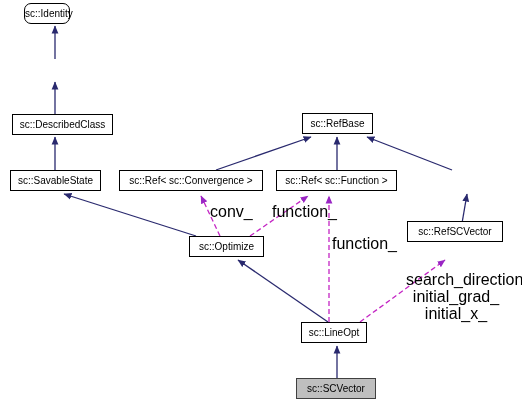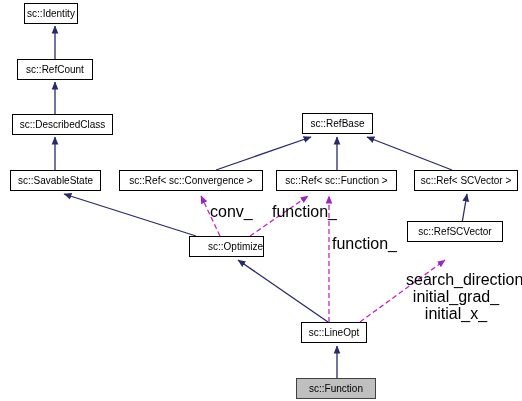--- a/index.html
+++ b/index.html
@@ -80,43 +80,41 @@
     </g>
 
     <g stroke="#c425c4" stroke-width="1.3" fill="none" stroke-dasharray="5,3" marker-end="url(#arrowUse)">
       <line x1="220" y1="236" x2="201" y2="196"></line>
       <line x1="250" y1="236" x2="308" y2="196"></line>
       <line x1="329" y1="322" x2="329" y2="196"></line>
       <line x1="360" y1="322" x2="445" y2="260"></line>
     </g>
   </svg>
 
-  <div class="node" style="left:24px; top:3px; width:54px;">sc::Identity</div>
+  <div class="node" style="left:24px; top:3px; width:46px;border-radius:7px;">sc::Identity</div>
 
-  <div class="node" style="left:17px; top:59px; width:76px;">sc::RefCount</div>
 
   <div class="node" style="left:12px; top:114px; width:101px;text-align:center;">sc::DescribedClass</div>
 
   <div class="node" style="left:10px; top:170px; width:91px;">sc::SavableState</div>
 
   <div class="node" style="left:302px; top:113px; width:71px;">sc::RefBase</div>
 
   <div class="node" style="left:119px; top:170px; width:144px;">sc::Ref&lt; sc::Convergence &gt;</div>
 
   <div class="node" style="left:276px; top:170px; width:121px;">sc::Ref&lt; sc::Function &gt;</div>
 
-  <div class="node" style="left:414px; top:170px; width:104px;">sc::Ref&lt; SCVector &gt;</div>
 
-  <div class="node" style="left:189px; top:236px; width:75px;text-align:right;">sc::Optimize</div>
+  <div class="node" style="left:189px; top:236px; width:75px;">sc::Optimize</div>
 
   <div class="node" style="left:407px; top:221px; width:96px;">sc::RefSCVector</div>
 
   <div class="node" style="left:301px; top:322px; width:66px;">sc::LineOpt</div>
 
-  <div class="node highlight" style="left:296px; top:378px; width:80px;">sc::Function</div>
+  <div class="node highlight" style="left:296px; top:378px; width:80px;">sc::SCVector</div>
 
   <div class="edge-label" style="left:210px; top:207px; width:40px;">conv_</div>
 
   <div class="edge-label" style="left:272px; top:207px; width:52px;">function_</div>
 
   <div class="edge-label" style="left:332px; top:239px; width:52px;">function_</div>
 
   <div class="edge-label" style="left:406px; top:271px; width:100px; white-space:pre; line-height:17px;">search_direction_
 initial_grad_
 initial_x_</div>

